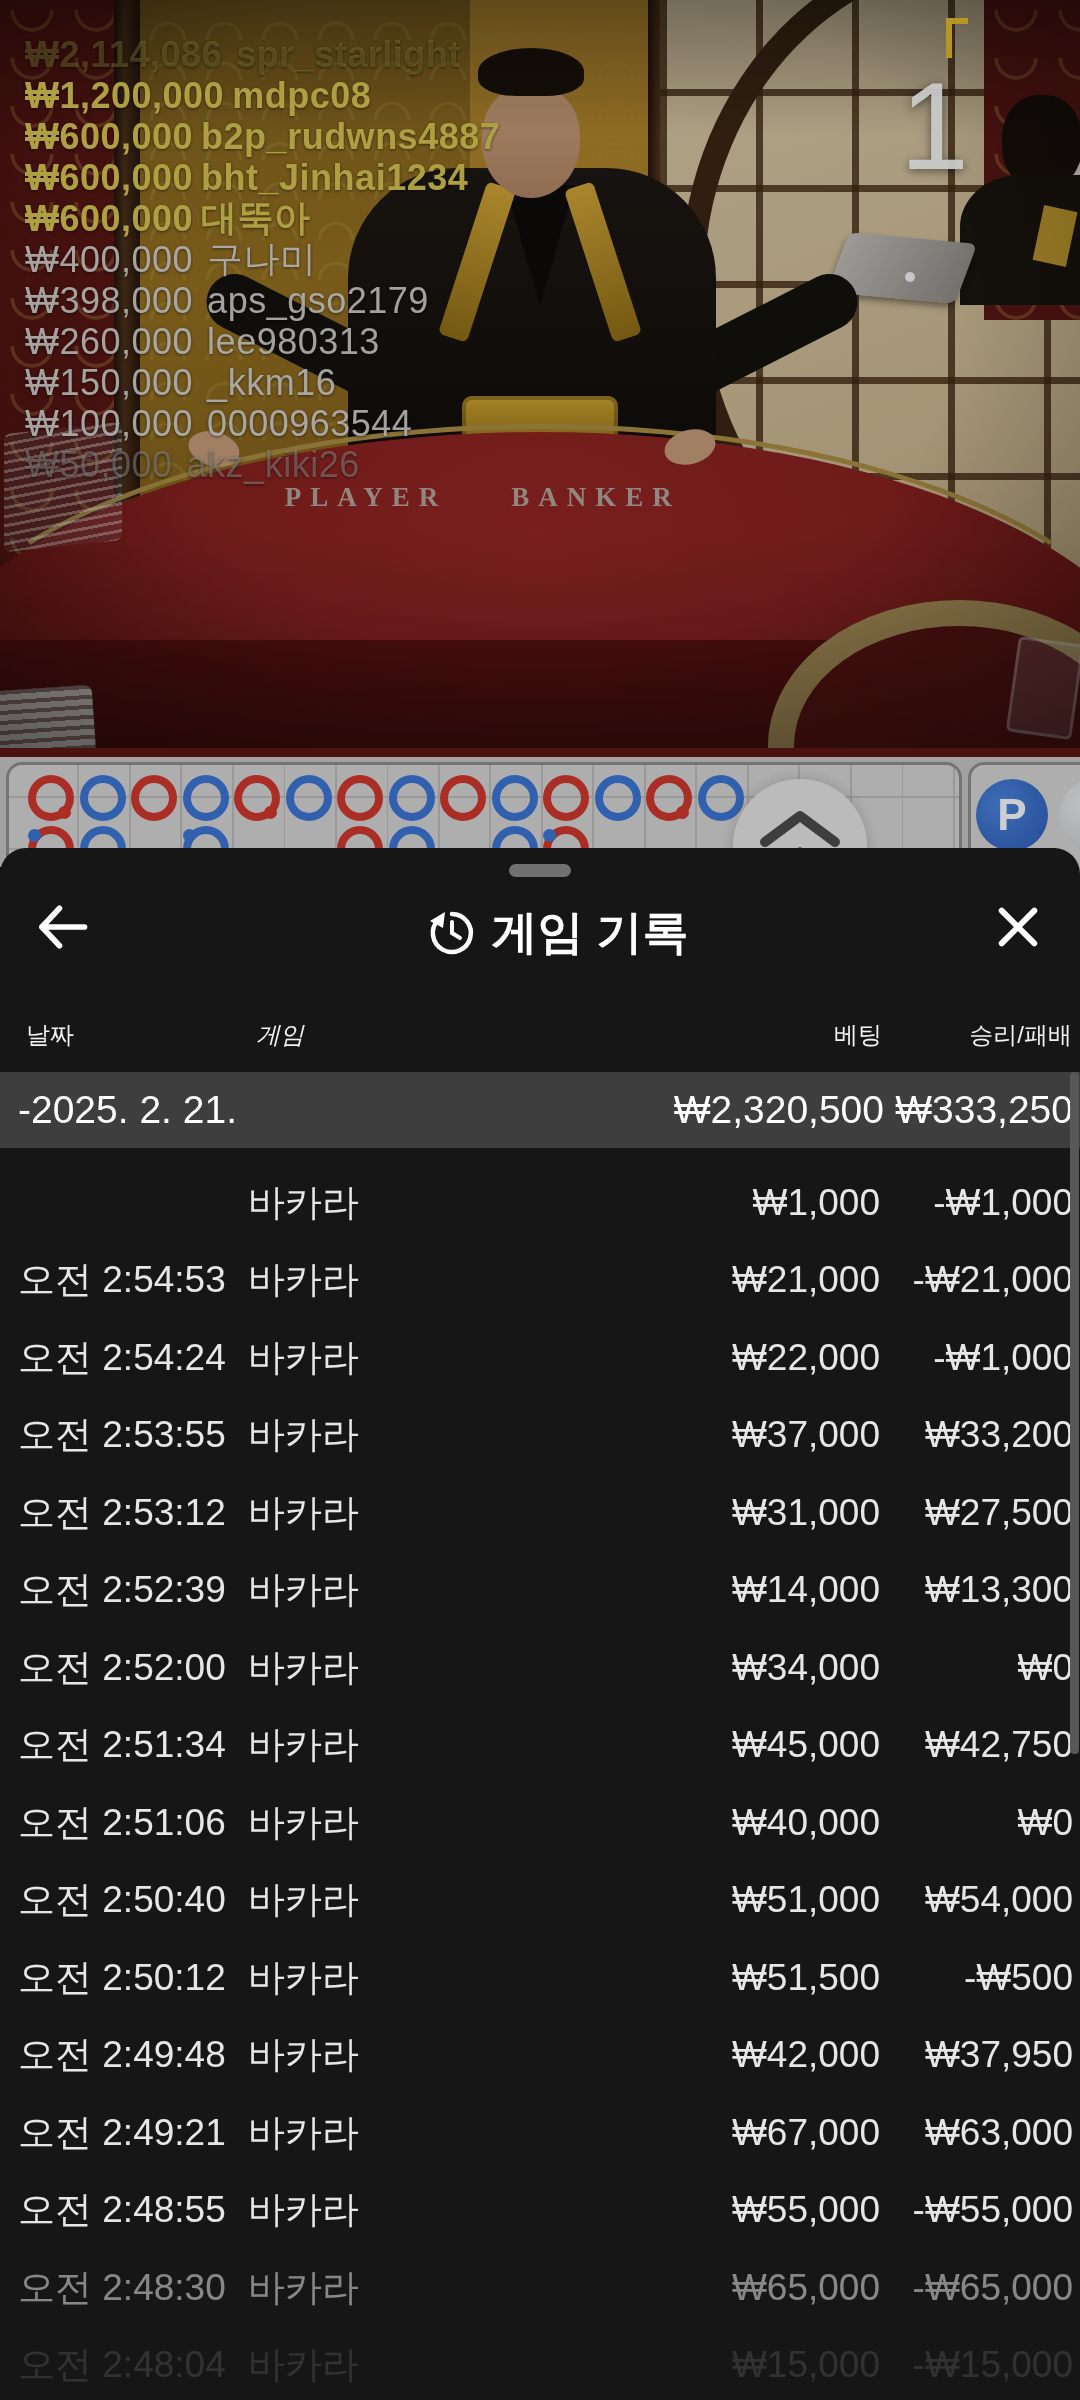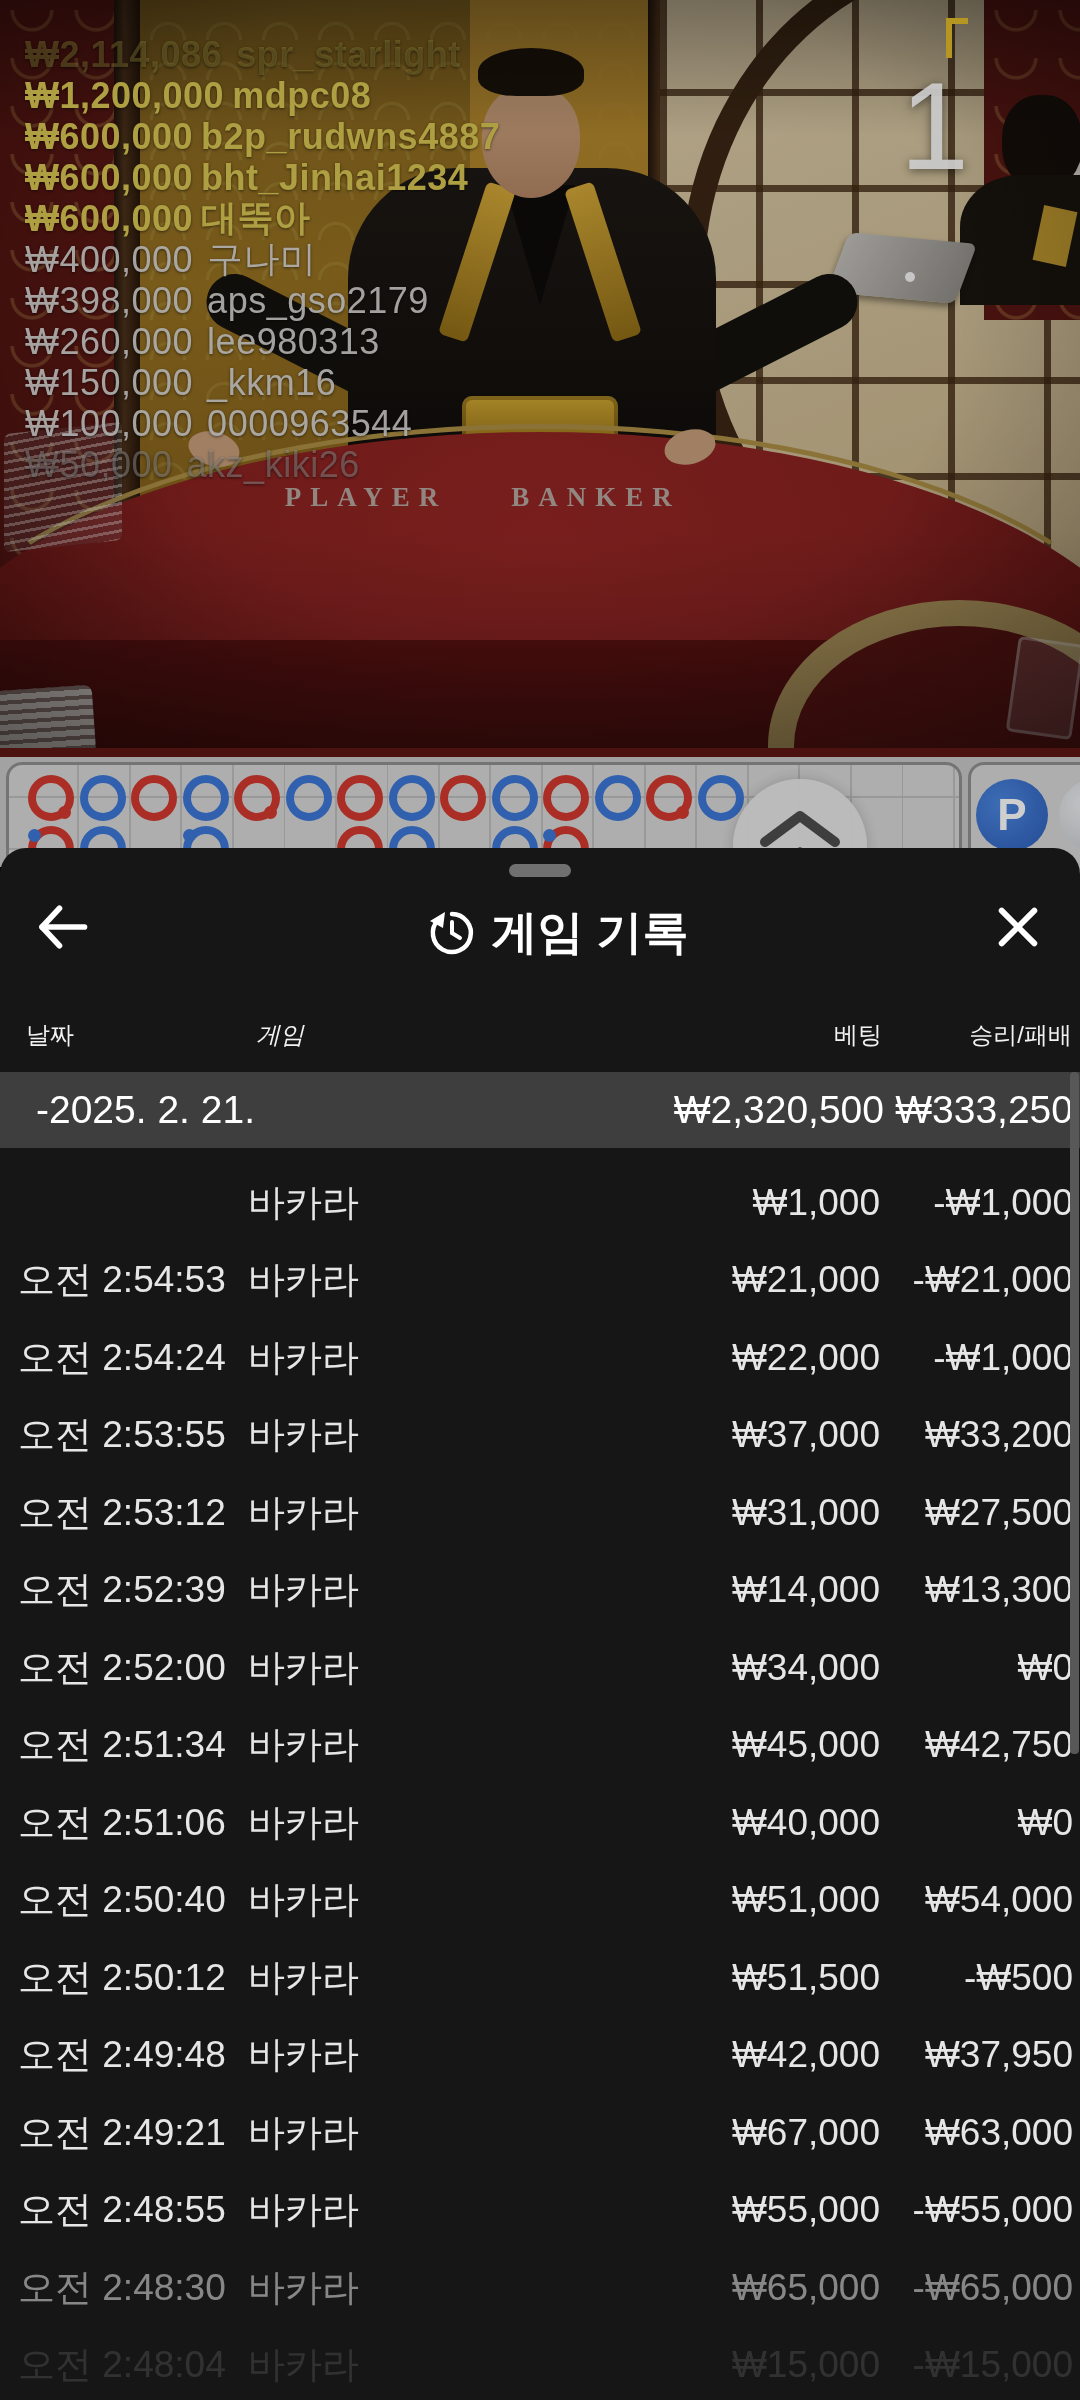--- a/index.html
+++ b/index.html
@@ -128,21 +128,21 @@
   .close-btn{right:30px;}
   .m-title{position:absolute;left:0;right:0;top:54px;display:flex;justify-content:center;align-items:center;gap:16px;
     font-size:46px;font-weight:700;color:#fff;margin-left:36px;}
   .cols{position:absolute;left:8px;right:0;top:166px;height:42px;line-height:42px;font-size:24px;color:#f2f2f2;}
   .cols .c-date{position:absolute;left:18px;}
   .cols .c-game{position:absolute;left:248px;font-style:italic;}
   .cols .c-bet{position:absolute;right:198px;}
   .cols .c-result{position:absolute;right:8px;}
   .summary{position:absolute;left:0;top:224px;width:1080px;height:76px;background:#3e3e3e;font-size:39px;color:#fff;}
   .summary span{position:absolute;top:50%;transform:translateY(-50%);}
-  .summary .s-date{left:36px;}
+  .summary .s-date{left:18px;}
   .summary .s-bet{right:196px;text-align:center;}
   .summary .s-result{right:7px;}
   .rows{position:absolute;left:0;right:0;top:316px;margin:0;padding:0;list-style:none;}
   .row{position:relative;height:77.5px;font-size:37px;color:#e6e6e6;}
   .row span{position:absolute;top:50%;transform:translateY(-50%);}
   .r-time{left:18px;}
   .r-game{left:248px;}
   .r-bet{right:200px;}
   .r-result{right:7px;}
   .row.faded{color:rgba(230,230,230,.55);}

